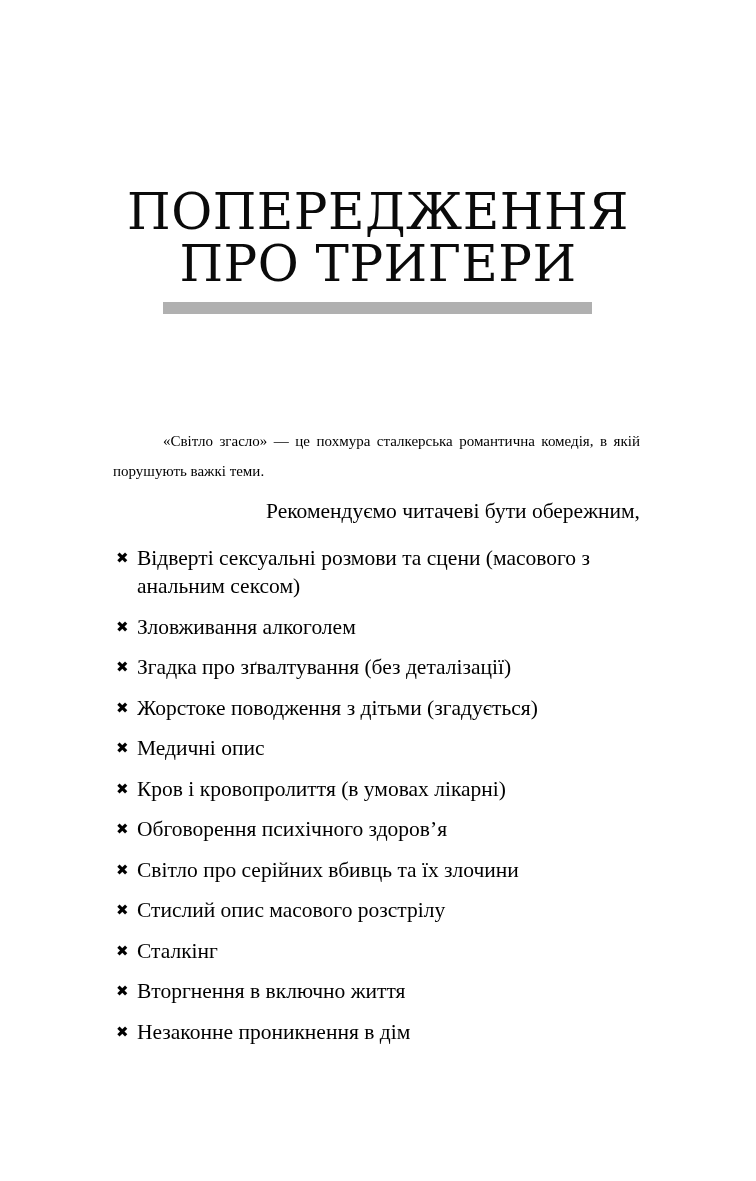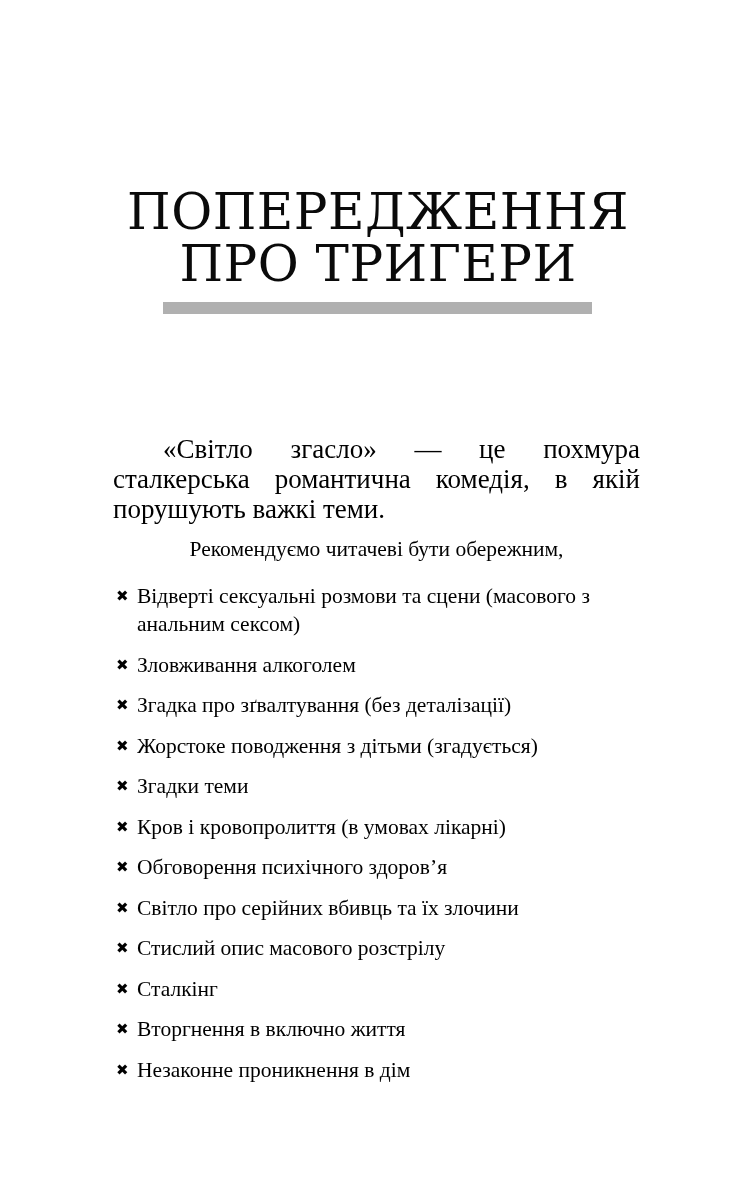--- a/index.html
+++ b/index.html
@@ -51,32 +51,32 @@
 
   
   .content {
     position: absolute;
     left: 113px;
     top: 418px;
     width: 527px;
   }
 
   .intro-paragraph {
-    font-size: 27px;
+    font-size: 15px;
     line-height: 30px;
     text-align: justify;
     text-indent: 50px;
-    margin: 16px 0 10px 0;
+    margin: 8px 0 10px 0;
     hyphens: none;
   }
 
   .recommend-block {
     font-size: 21.5px;
     line-height: 30px;
-    text-align: center;
+    text-align: right;
     margin: 0 0 18px 0;
   }
 
   .recommend-line {
     display: block;
   }
 
   
   .trigger-list {
     list-style: none;
@@ -144,21 +144,21 @@
       <li class="trigger-item">
         <span class="x-bullet">✖</span>
         <span class="trigger-text">Згадка про зґвалтування (без деталізації)</span>
       </li>
       <li class="trigger-item">
         <span class="x-bullet">✖</span>
         <span class="trigger-text">Жорстоке поводження з дітьми (згадується)</span>
       </li>
       <li class="trigger-item">
         <span class="x-bullet">✖</span>
-        <span class="trigger-text">Згадки теми</span>
+        <span class="trigger-text">Медичні опис</span>
       </li>
       <li class="trigger-item">
         <span class="x-bullet">✖</span>
         <span class="trigger-text">Кров і кровопролиття (в умовах лікарні)</span>
       </li>
       <li class="trigger-item">
         <span class="x-bullet">✖</span>
         <span class="trigger-text">Обговорення психічного здоров’я</span>
       </li>
       <li class="trigger-item">

